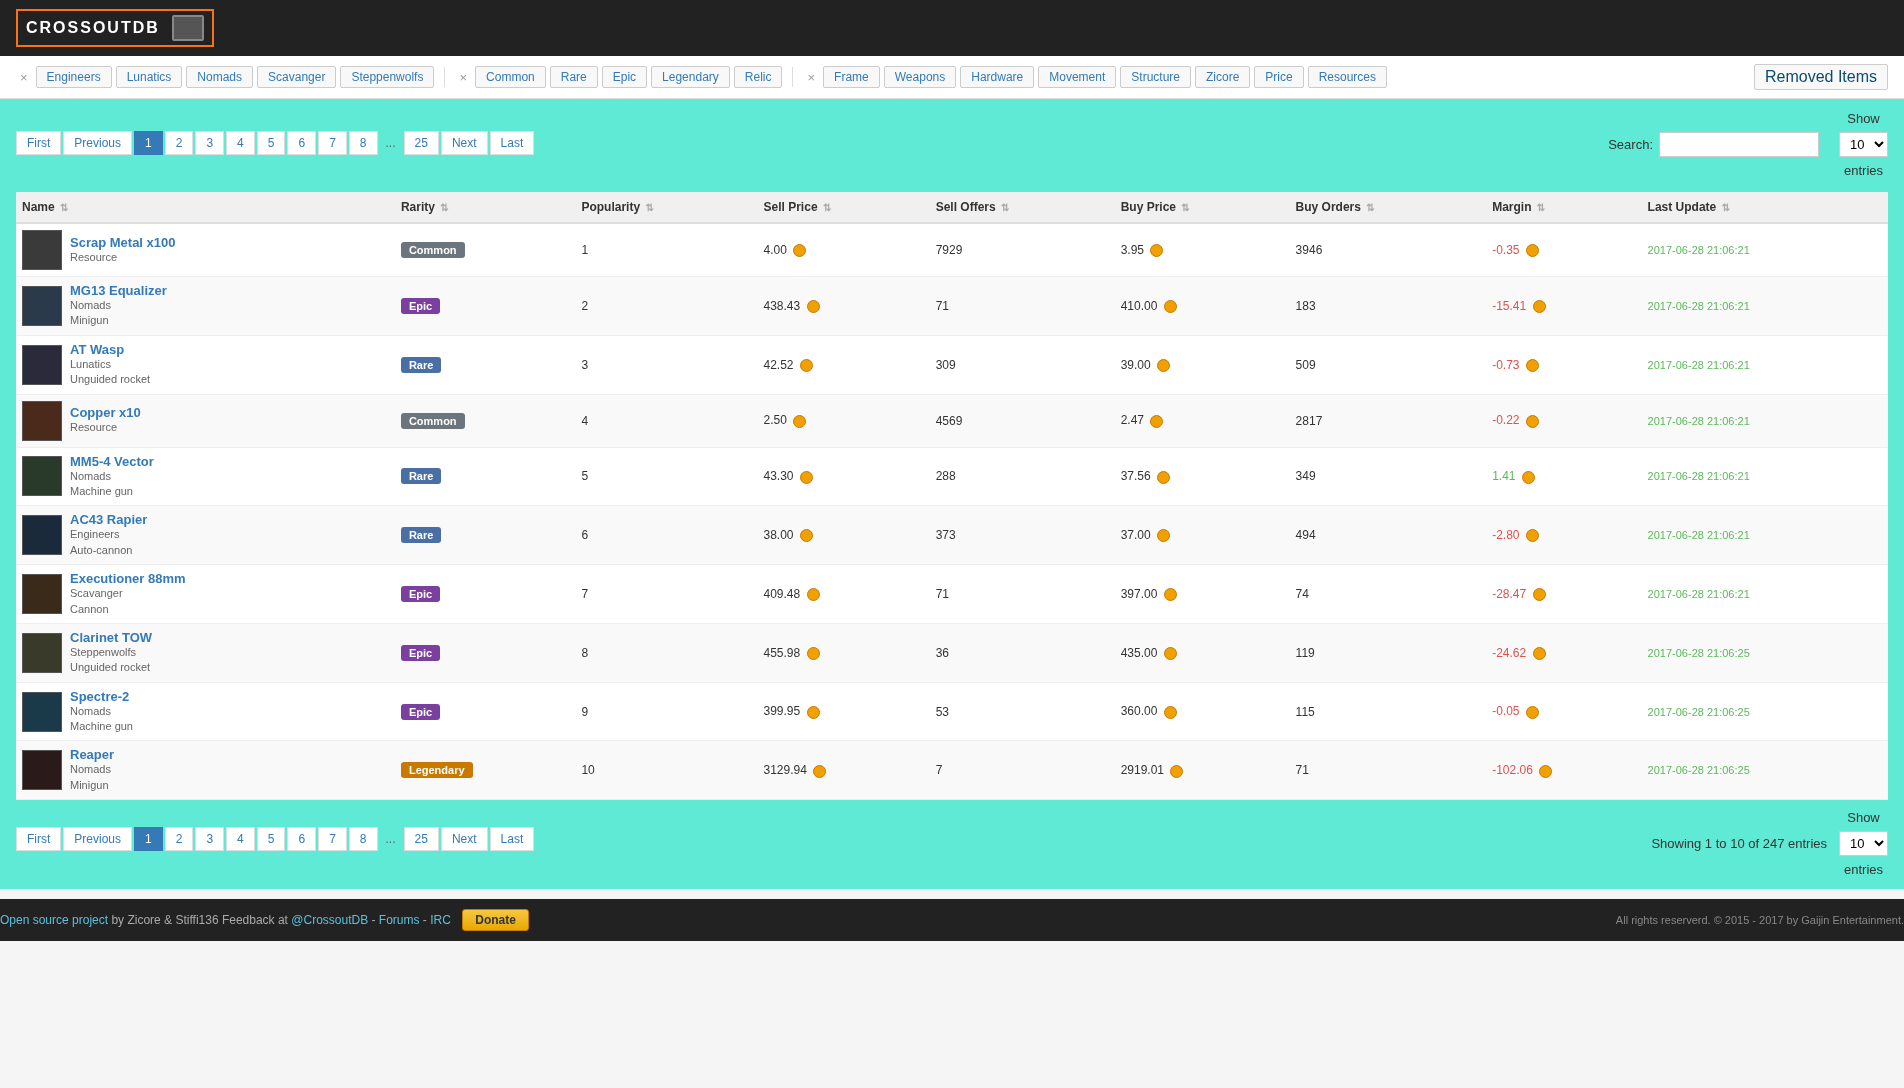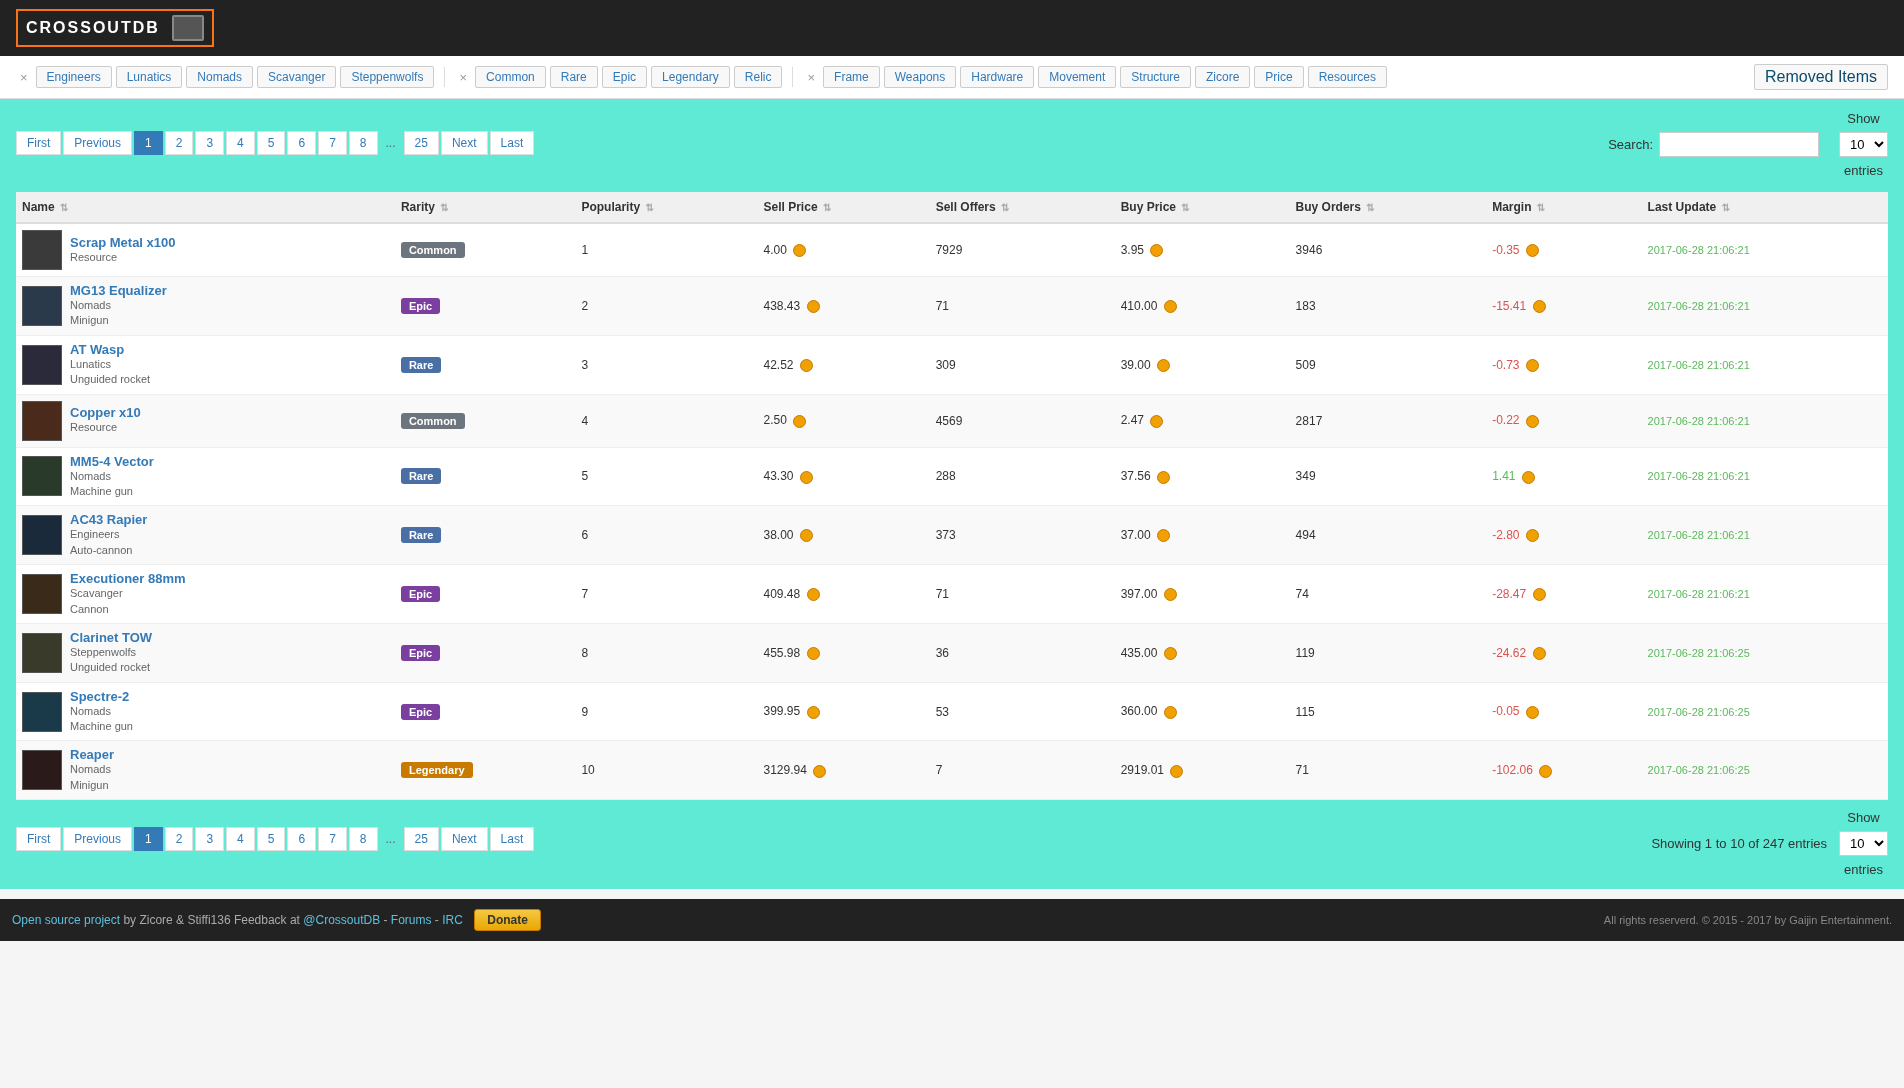--- a/index.html
+++ b/index.html
@@ -276,21 +276,21 @@
       justify-content: space-between;
       align-items: center;
       margin-top: 10px;
     }
     .showing-text { font-size: 13px; color: #333; }
 
     
     .footer {
       background: #222;
       color: #aaa;
-      padding: 10px 12px;
+      padding: 10px 0;
       font-size: 12px;
       display: flex;
       justify-content: space-between;
       align-items: center;
       margin-top: 10px;
     }
     .footer a { color: #5bc0de; text-decoration: none; }
     .donate-btn {
       background: linear-gradient(to bottom, #f5c842, #e8a800);
       border: 1px solid #c87a00;

